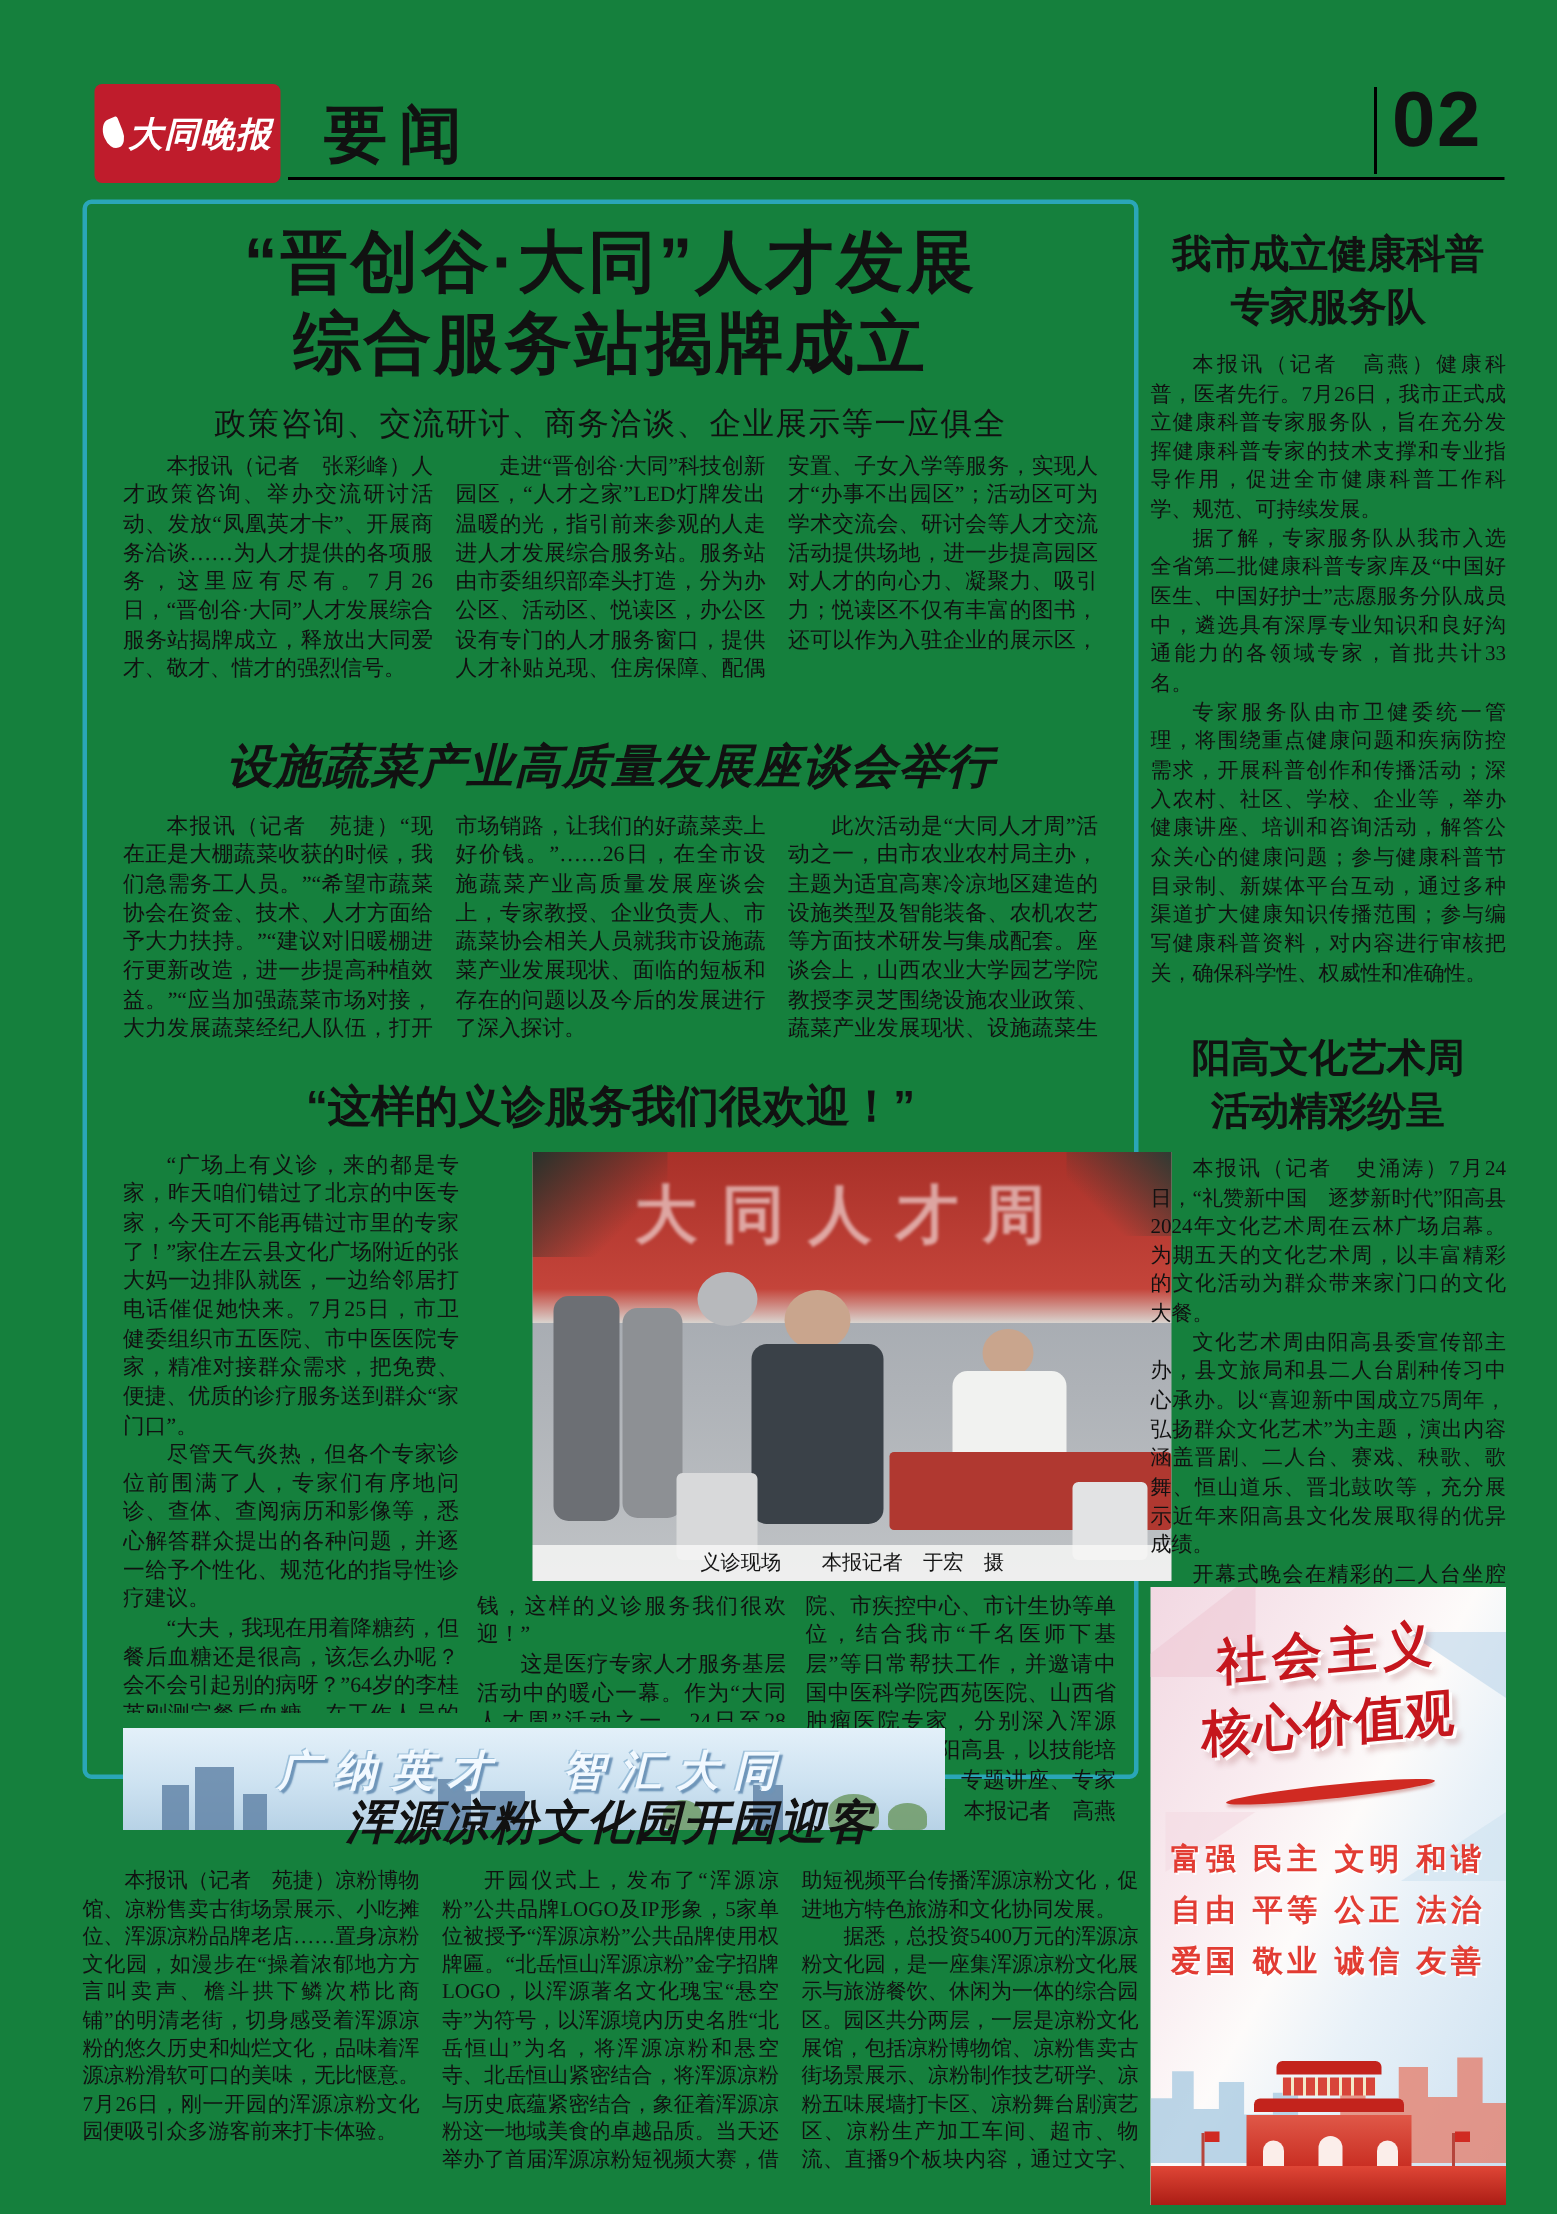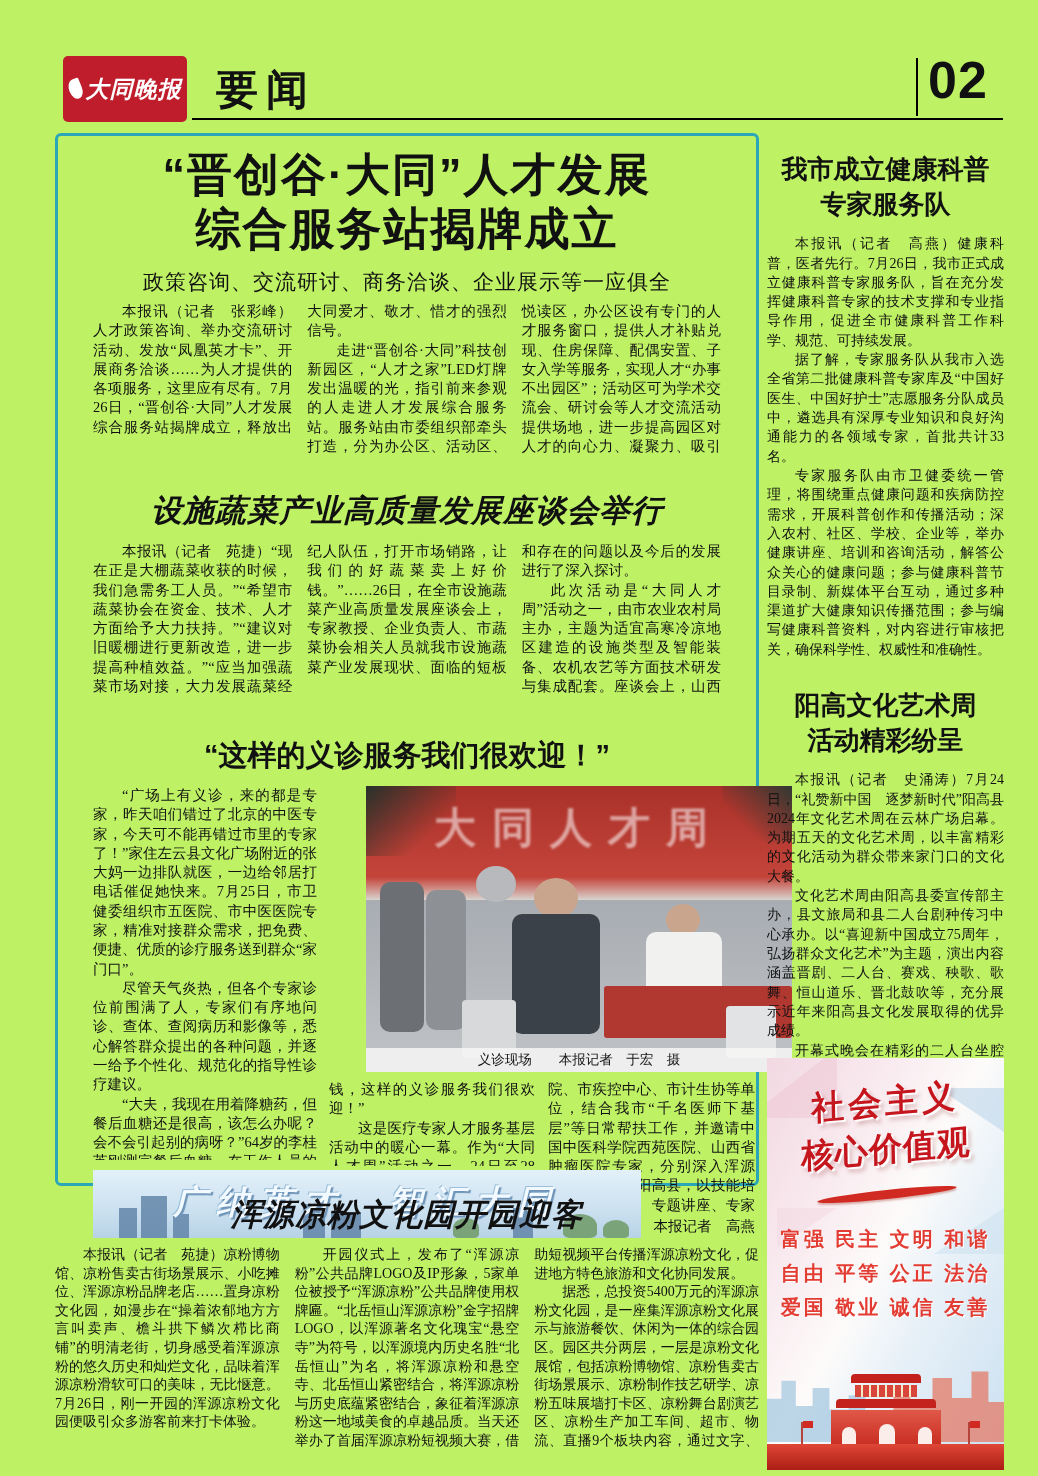--- a/index.html
+++ b/index.html
@@ -1,46 +1,46 @@
 <!DOCTYPE html>
 <html><head>
 <meta charset="utf-8">
 <style>
   html,body{margin:0;padding:0;background:#e9e9e9;}
-  #page{position:relative;width:1038px;height:1476px;background:#bef264;margin:0 auto;
+  #page{position:relative;width:1038px;height:1476px;background:#15803d;margin:0 auto;
         font-family:"Liberation Serif","DejaVu Serif",serif;color:#111;overflow:hidden;}
 
   
   .masthead{position:absolute;left:63px;top:56px;width:124px;height:66px;background:#bf1c2c;
             border-radius:5px;display:flex;align-items:center;justify-content:center;gap:4px;}
   .masthead .flame{width:13px;height:20px;background:#ffffff;border-radius:60% 10% 55% 55%;
             transform:rotate(-22deg);}
   .masthead .logo-txt{color:#ffffff;font-weight:bold;font-size:23px;letter-spacing:1px;
             font-style:italic;font-family:"Liberation Sans",sans-serif;}
   .section-title{position:absolute;left:216px;top:62px;font-size:42px;font-weight:bold;
             letter-spacing:8px;font-family:"Liberation Sans",sans-serif;}
   .dateblock{position:absolute;left:694px;top:67px;font-size:13px;line-height:22px;
             font-family:"Liberation Sans",sans-serif;color:#151515;}
   .pn-divider{position:absolute;left:916px;top:58px;width:2px;height:58px;background:#000;}
   .page-num{position:absolute;left:928px;top:50px;font-size:52px;font-weight:bold;
             font-family:"Liberation Sans",sans-serif;letter-spacing:1px;}
   .header-rule{position:absolute;left:192px;top:118px;width:811px;height:2px;background:#000;}
 
   
   .left-block{position:absolute;left:55px;top:133px;width:704px;height:1053px;box-sizing:border-box;
-            border:3px solid #2aa6b8;border-radius:6px;padding:12px 35px;}
+            border:3px solid #2aa6b8;border-radius:6px;padding:12px 24px;}
   .hl-main{font-size:45px;font-weight:bold;text-align:center;line-height:1.2;letter-spacing:2px;
             font-family:"Liberation Sans",sans-serif;}
   .hl-sub{font-size:21px;text-align:center;margin:12px 0 6px;letter-spacing:1px;}
   .cols3{column-count:3;column-gap:15px;overflow:hidden;}
   .btxt{font-size:14.5px;line-height:1.33;text-align:justify;}
   .btxt p{margin:0;text-indent:2em;}
   .hl-2{font-size:31px;font-weight:bold;text-align:center;margin:16px 0 10px;
             font-family:"Liberation Sans",sans-serif;letter-spacing:1px;font-style:italic;}
-  .hl-3{font-size:29px;font-weight:bold;text-align:center;margin:24px 0 10px;
+  .hl-3{font-size:29px;font-weight:bold;text-align:center;margin:6px 0 10px;
             font-family:"Liberation Sans",sans-serif;}
   .a1-body{height:172px;margin-top:6px;}
   .a2-body{height:170px;}
 
   
   .a3-body{position:relative;height:452px;margin-top:4px;}
   .a3-col1{position:absolute;left:0;top:0;width:224px;height:374px;overflow:hidden;}
   .a3-photo{position:absolute;left:236px;top:0;width:426px;height:286px;overflow:hidden;
             background:linear-gradient(180deg,#9aa0a8 0%,#aeb2b7 55%,#c0c3c6 100%);margin-left:37px;}
   .ph-canopy{position:absolute;left:0;top:0;width:100%;height:40%;
@@ -53,21 +53,21 @@
             background:linear-gradient(225deg,#303a33 0%,rgba(48,58,51,0) 70%);}
   .ph-fig{position:absolute;border-radius:10px;}
   .ph-cap{position:absolute;left:0;bottom:0;width:100%;height:24px;background:rgba(248,248,246,.82);
             color:#141414;font-size:13.5px;line-height:24px;text-align:center;}
   .a3-col2{position:absolute;left:236px;top:294px;width:206px;height:86px;overflow:hidden;}
   .a3-col3{position:absolute;left:455px;top:294px;width:207px;height:158px;overflow:hidden;}
   .a3-col3 .cliptxt{height:134px;overflow:hidden;}
   .byline{text-align:right;font-size:14.5px;margin-top:3px;}
   .a3-banner{position:absolute;left:0;top:384px;width:548px;height:68px;overflow:hidden;
             background:linear-gradient(180deg,#e3f0f9 0%,#cde2f1 55%,#b7d2e6 100%);}
-  .bn-text{position:absolute;left:0;top:10px;width:100%;text-align:center;font-size:33px;font-weight:bold;
+  .bn-text{position:absolute;left:0;top:10px;width:100%;text-align:center;font-size:28px;font-weight:bold;
             font-style:italic;letter-spacing:10px;color:#f2f9ff;white-space:nowrap;
             text-shadow:2px 2px 1px #6d94b8,-1px -1px 0 #9dc0da;}
   .bn-bld{position:absolute;bottom:0;background:#5c80a4;opacity:.8;}
   .bn-tree{position:absolute;bottom:0;background:#6f9a66;border-radius:50% 50% 20% 20%;opacity:.85;}
 
   
   .bottom-article{position:absolute;left:55px;top:1194px;width:704px;}
   .a4-body{height:214px;margin-top:10px;font-size:14px;}
 
   

